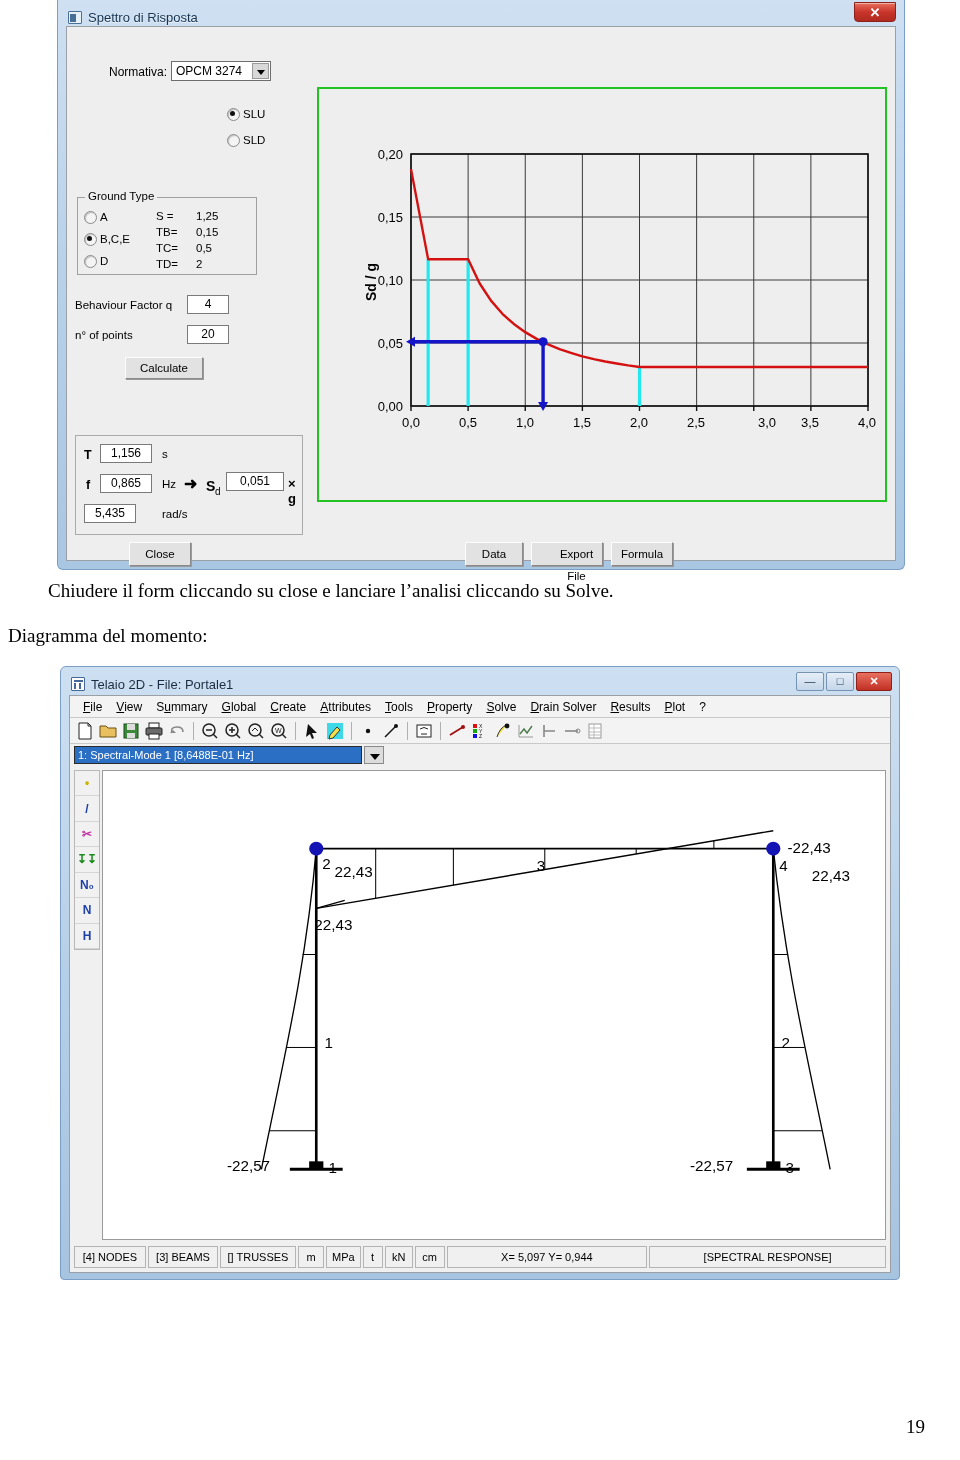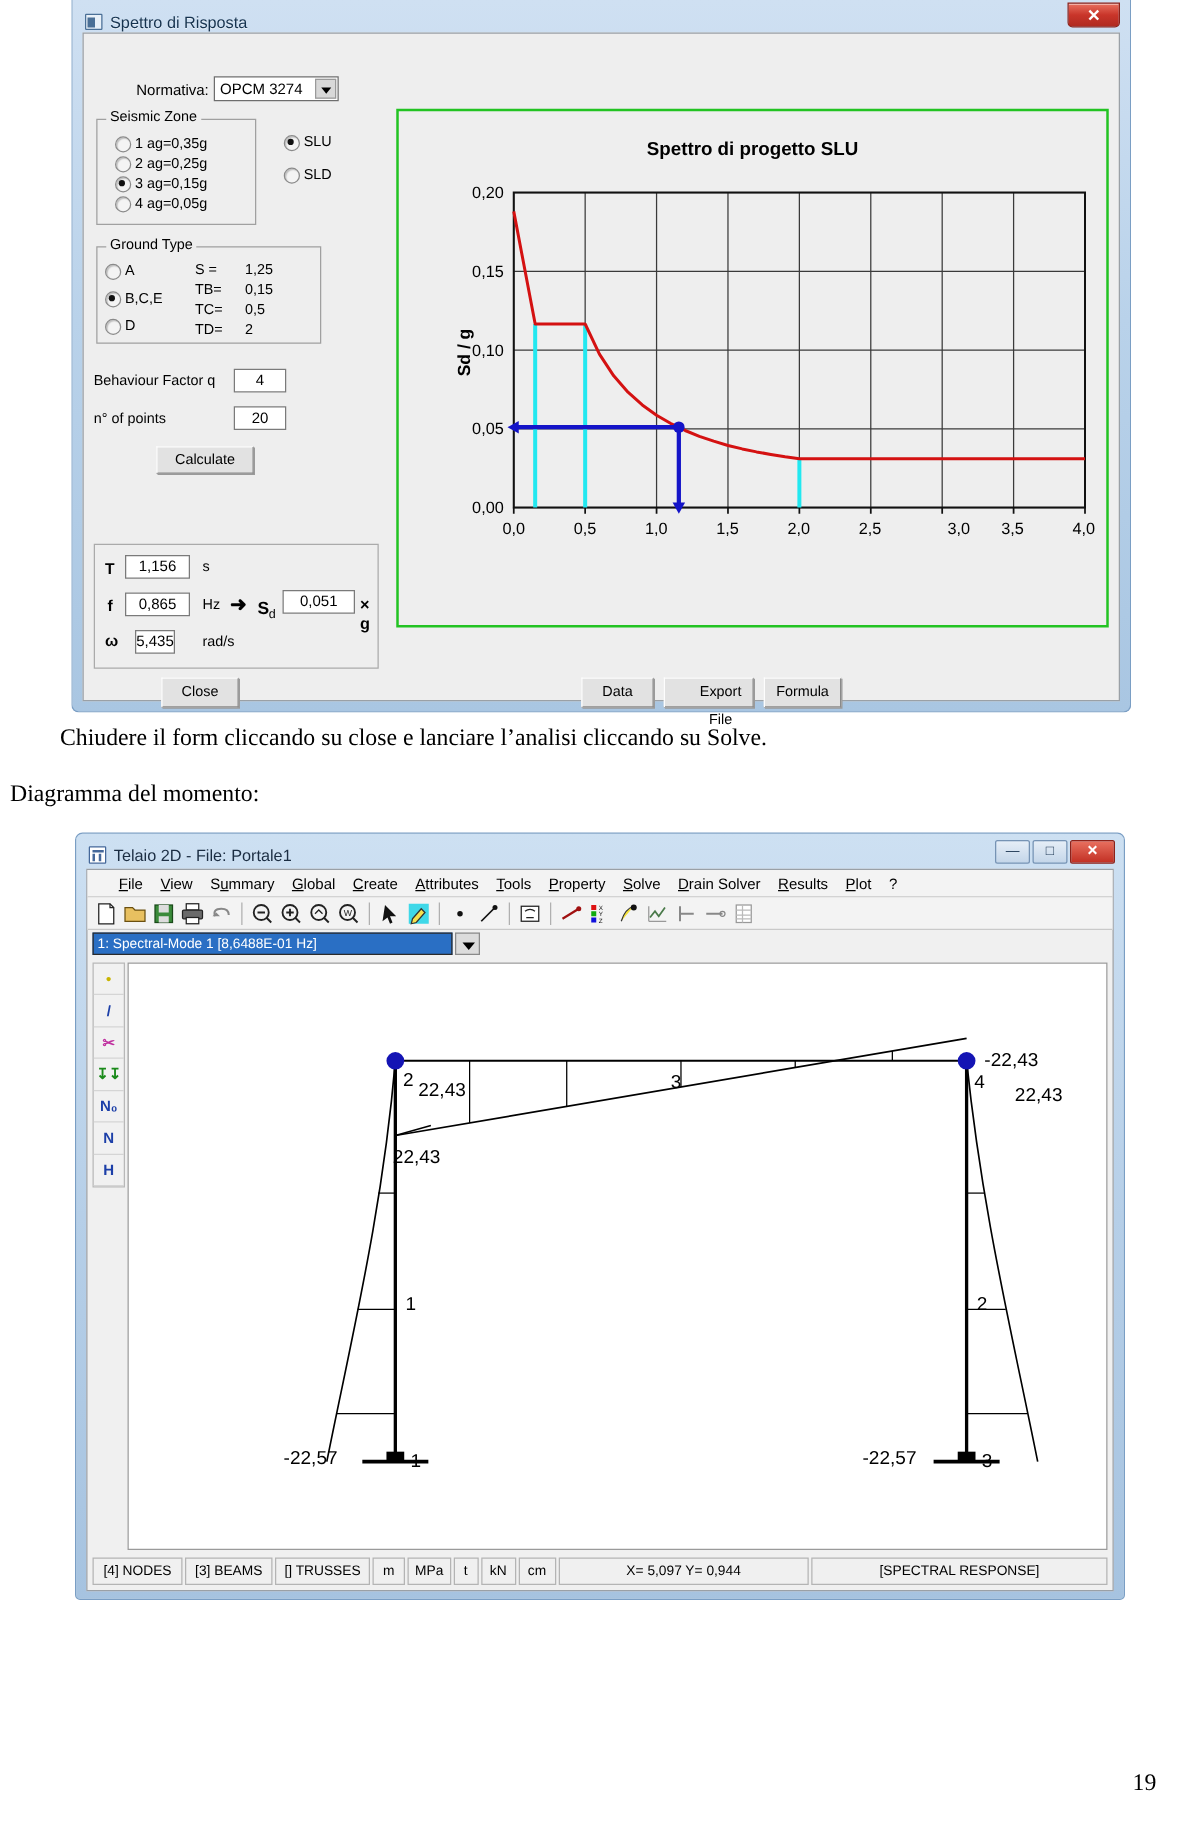--- a/index.html
+++ b/index.html
@@ -168,21 +168,21 @@
     width:36px; background:linear-gradient(180deg,#e8705f,#c23024);
     border-color:#8d2119; color:#fff; font-weight:bold;
   }
   .w2-client {
     position:absolute; left:8px; top:28px; right:8px; bottom:6px;
     background:#f0f0f0; border:1px solid #9aa0a6;
   }
   .menubar {
     position:absolute; left:0; right:0; top:0; height:22px;
     border-bottom:1px solid #c9c9c9; display:flex; align-items:center;
-    padding-left:18px; gap:0px; background:#f3f3f3;
+    padding-left:6px; gap:0px; background:#f3f3f3;
   }
   .menuitem { font-size:12px; color:#000; padding:2px 7px; white-space:nowrap; }
   .menuitem u { text-decoration:underline; }
   .toolbar {
     position:absolute; left:0; right:0; top:22px; height:26px;
     border-bottom:1px solid #c9c9c9; display:flex; align-items:center;
     padding-left:5px; gap:3px; background:#f3f3f3;
   }
   .ticon { width:20px; height:20px; position:relative; }
   .tsep { width:1px; height:18px; background:#b0b0b0; margin:0 3px; }
@@ -241,27 +241,20 @@
 
 
     <div class="normrow">
       <div class="lbl">Normativa:</div>
       <div class="combo-norm">
         <span>OPCM 3274</span>
         <span class="combo-arrow"></span>
       </div>
     </div>
 
-    <div class="gbox" style="left:10px; top:68px; width:128px; height:85px;">
-      <div class="gtitle">Seismic Zone</div>
-      <div class="radio" style="left:14px; top:12px;">1 ag=0,35g</div>
-      <div class="radio" style="left:14px; top:28px;">2 ag=0,25g</div>
-      <div class="radio on" style="left:14px; top:44px;">3 ag=0,15g</div>
-      <div class="radio" style="left:14px; top:60px;">4 ag=0,05g</div>
-    </div>
     <div class="radio on" style="left:160px; top:80px;">SLU</div>
     <div class="radio" style="left:160px; top:106px;">SLD</div>
 
     <div class="gbox" style="left:10px; top:170px; width:180px; height:78px;">
       <div class="gtitle">Ground Type</div>
       <div class="radio" style="left:6px; top:12px;">A</div>
       <div class="radio on" style="left:6px; top:34px;">B,C,E</div>
       <div class="radio" style="left:6px; top:56px;">D</div>
 
       <div class="statictxt" style="left:78px; top:12px;">S  =</div>
@@ -293,39 +286,38 @@
       <div class="tfield" style="left:24px; top:38px; width:52px; height:19px;">0,865</div>
       <div class="unit" style="left:86px; top:42px;">Hz</div>
 
       <div class="sym" style="left:108px; top:38px; font-size:16px;">➜</div>
       <div class="sym" style="left:130px; top:42px; font-size:14px;">S</div>
       <div class="unit" style="left:139px; top:50px; font-size:10px;">d</div>
       <div class="tfield" style="left:150px; top:36px; width:58px; height:19px;">0,051</div>
       <div class="sym" style="left:212px; top:40px; font-size:13px;">× g</div>
 
       <div class="sym" style="left:8px; top:70px;">ω</div>
-      <div class="tfield" style="left:32px; top:68px; width:32px; height:19px;">5,435</div>
+      <div class="tfield" style="left:8px; top:68px; width:52px; height:19px;">5,435</div>
       <div class="unit" style="left:86px; top:72px;">rad/s</div>
     </div>
 
     <div class="btn" style="left:62px; top:515px; width:62px; height:24px; line-height:22px;">
         <span>Close</span>
       </div>
     <div class="btn" style="left:398px; top:515px; width:58px; height:24px; line-height:22px;">
         <span>Data</span>
       </div>
     <div class="btn" style="left:464px; top:515px; width:72px; height:24px; line-height:22px;padding-left:19px;">
         <span>Export File</span>
       </div>
     <div class="btn" style="left:544px; top:515px; width:62px; height:24px; line-height:22px;">
         <span>Formula</span>
       </div>
 
     <div class="chartbox">
-      <div class="chart-title">Spettro di progetto SLU</div>
       <div class="ylabel">Sd / g</div>
 
       <div style="position:absolute; left:38px; top:0; width:46px; height:100%;">
         <div class="ytick" style="top:65px;">0,20</div>
         <div class="ytick" style="top:128px;">0,15</div>
         <div class="ytick" style="top:191px;">0,10</div>
         <div class="ytick" style="top:254px;">0,05</div>
         <div class="ytick" style="top:317px;">0,00</div>
       </div>
 

